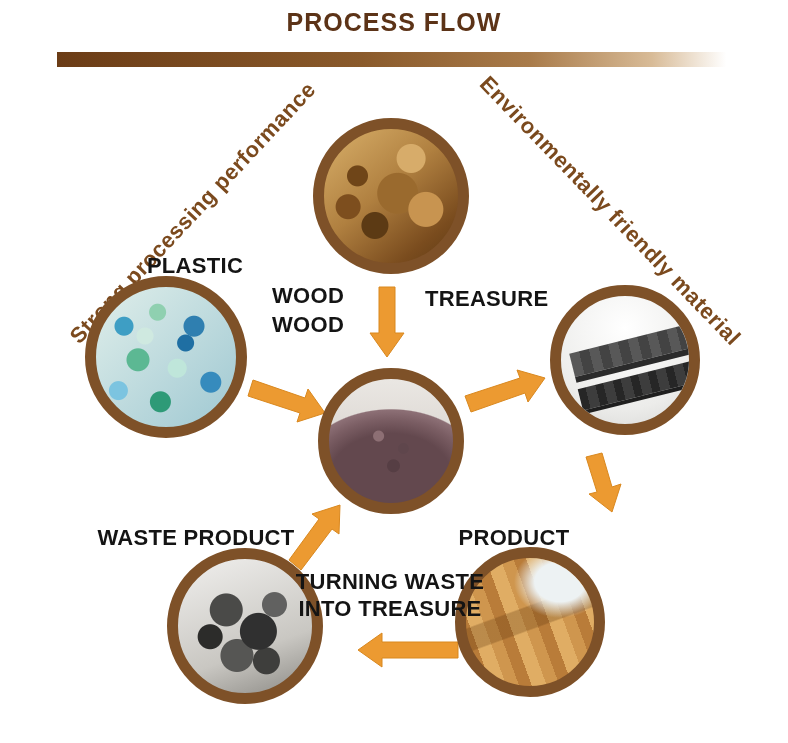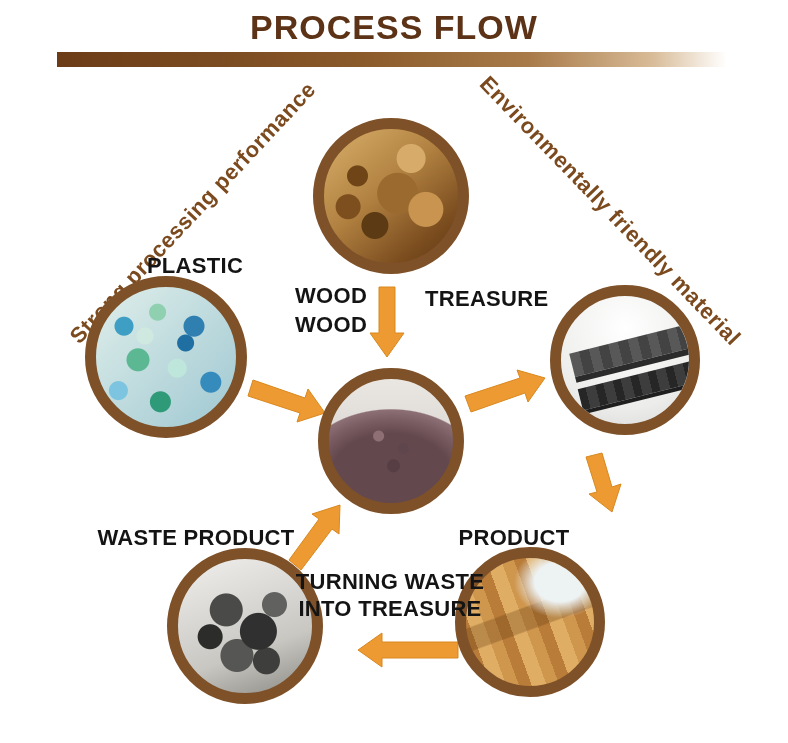--- a/index.html
+++ b/index.html
@@ -1,20 +1,20 @@
 <!DOCTYPE html>
 <html><head>
 <meta charset="utf-8">
 <style>
   html,body{margin:0;padding:0;background:#fff;font-family:"Liberation Sans",sans-serif;}
   .stage{position:relative;width:788px;height:743px;background:#ffffff;overflow:hidden;}
 
   
   .title{position:absolute;left:0;right:0;top:8px;text-align:center;
-         font-size:34px;font-weight:800;letter-spacing:1px;color:#5c3317;}
+         font-size:25px;font-weight:800;letter-spacing:1px;color:#5c3317;}
   .title-bar{position:absolute;left:57px;top:52px;width:676px;height:15px;
          background:linear-gradient(to right,#6b3c16,#8a5a2b 45%,#a97b4a 70%,#d8bb97 88%,#ffffff 99%);}
 
   
   .slogan{position:absolute;font-size:22px;font-weight:800;color:#7b4a1e;
           text-align:center;letter-spacing:.5px;white-space:nowrap;
           text-shadow:0 1px 0 rgba(255,255,255,.6);}
   .slogan-left{left:-22px;top:200px;width:430px;transform:rotate(-47deg);}
   .slogan-right{left:390px;top:198px;width:440px;transform:rotate(46deg);}
 
@@ -82,21 +82,21 @@
     background:
       linear-gradient(160deg, rgba(0,0,0,0) 40%, rgba(90,50,10,.28) 41% 54%, rgba(0,0,0,0) 55%),
       repeating-linear-gradient(70deg,#cf964e 0 12px,#b97c39 12px 24px,#e0ad64 24px 38px);}
   .product-sky{position:absolute;right:-12px;top:-12px;width:92px;height:72px;
       background:radial-gradient(closest-side,#edf2f3 55%,rgba(237,242,243,0));}
 
   
   .label{position:absolute;font-size:22px;font-weight:800;color:#141414;letter-spacing:.3px;}
   .plastic-label{left:120px;top:253px;width:150px;text-align:center;}
   .extrusion-label{left:547px;top:253px;width:150px;text-align:center;}
-  .woodflour-label{left:295px;top:281px;line-height:29px;}
+  .woodflour-label{left:272px;top:281px;line-height:29px;}
   .sawdust-label{left:425px;top:286px;}
   .waste-label{left:96px;top:525px;width:200px;text-align:center;}
   .product-label{left:439px;top:525px;width:150px;text-align:center;}
   .tagline{left:294px;top:568px;width:192px;text-align:center;line-height:27px;}
 </style>
 </head>
 <body>
 
 <div class="stage">
 

